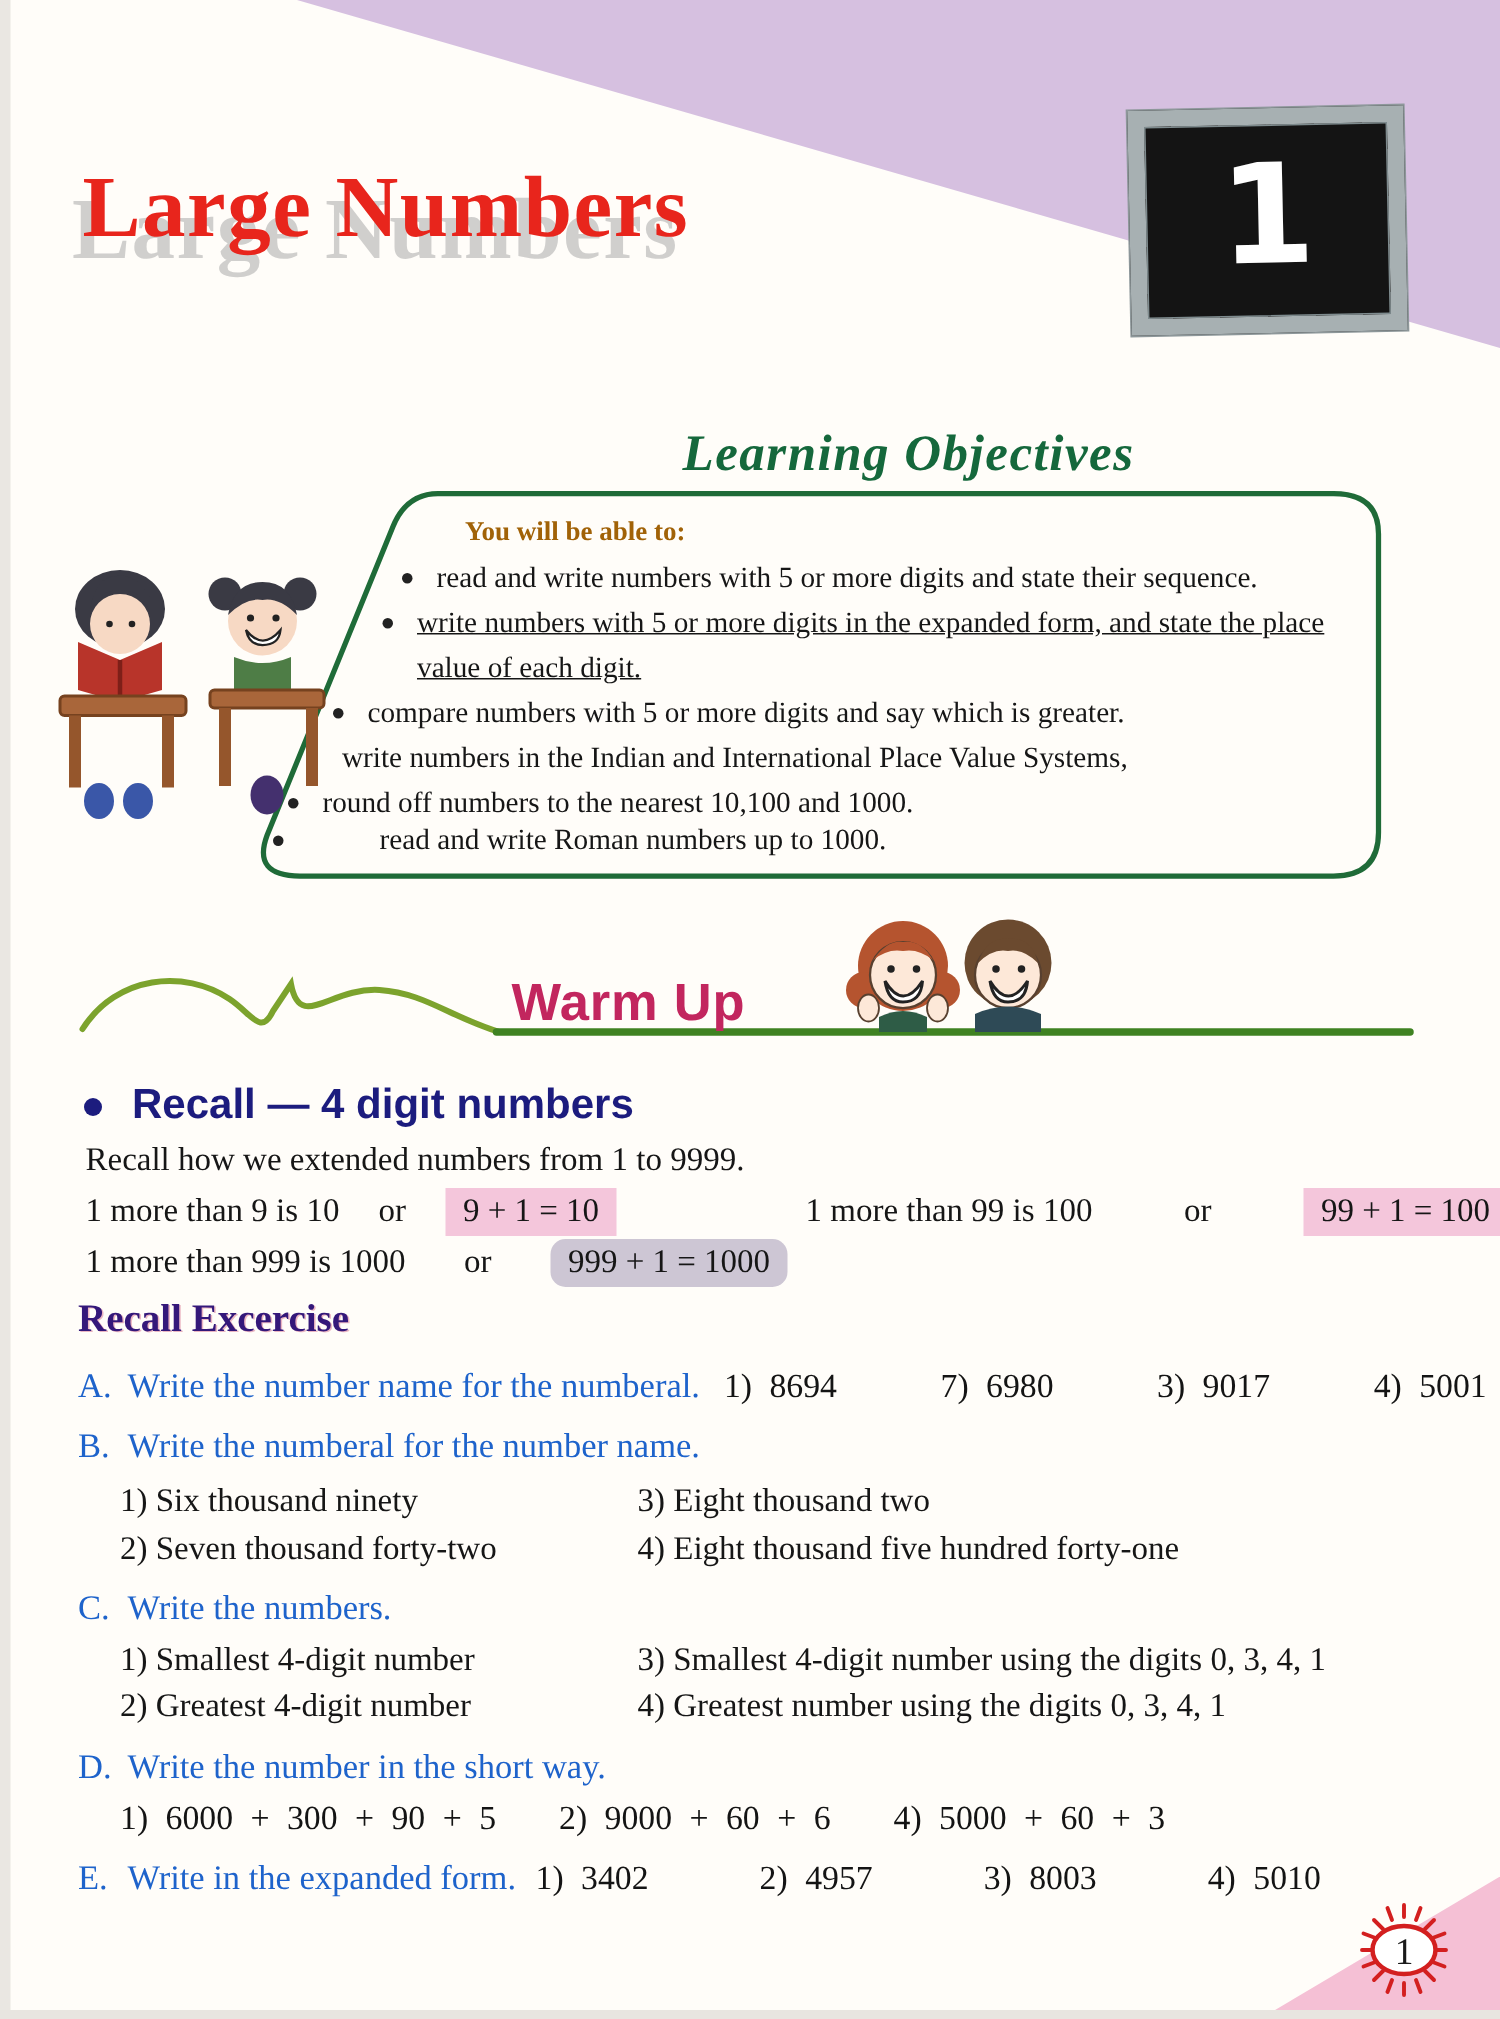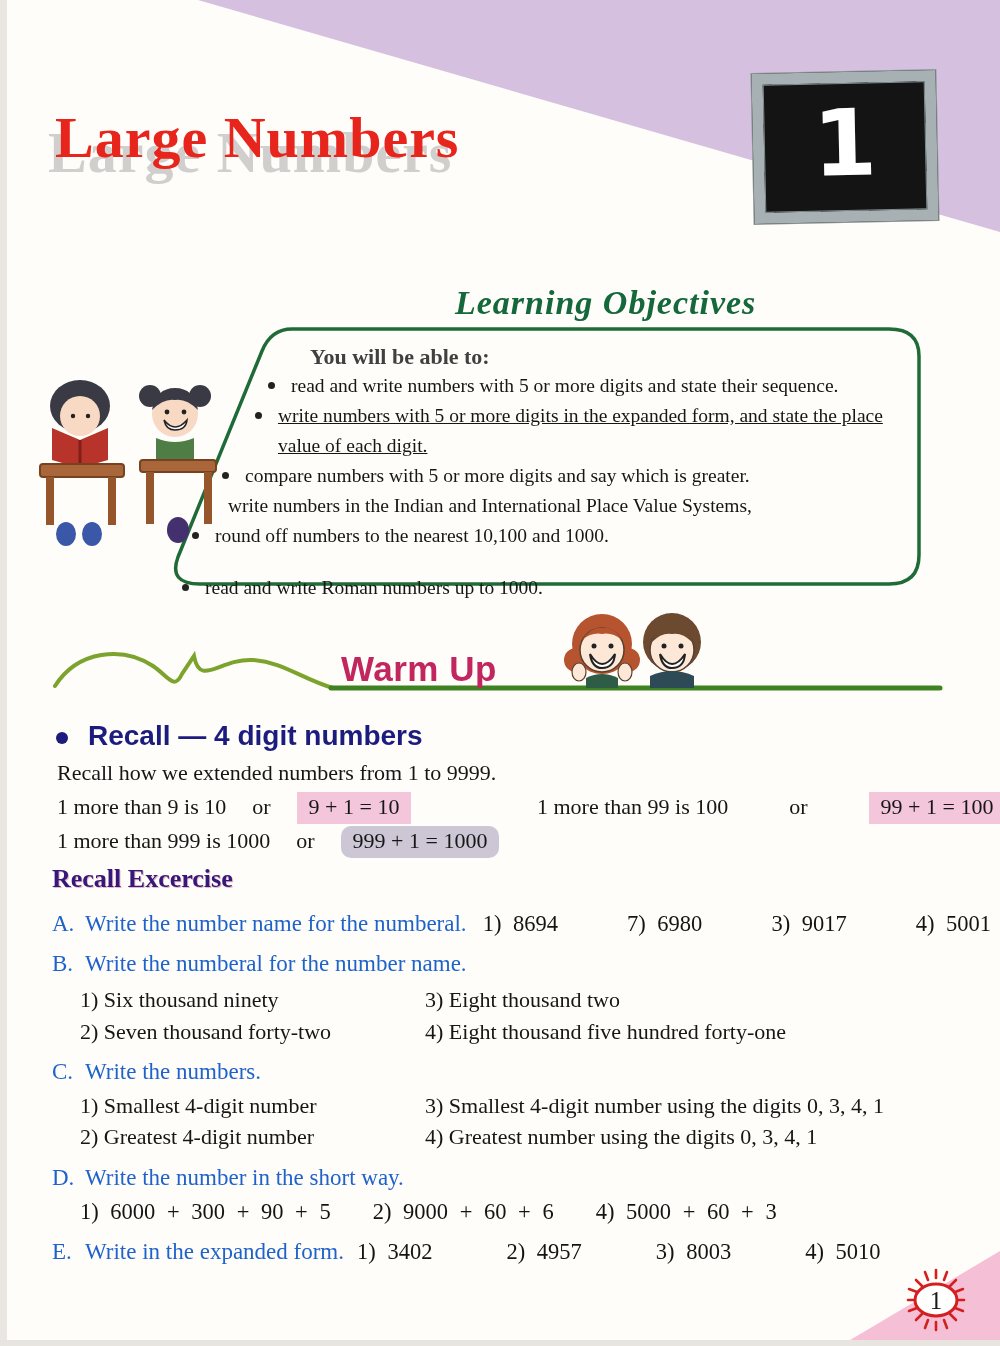--- a/index.html
+++ b/index.html
@@ -28,22 +28,22 @@
     background:#141414; border:11px solid #a7b0b2; transform:rotate(-1.2deg);
     box-shadow:0 0 0 1px #8d979a, inset 0 0 0 1px #7e8b8e;
     display:flex; align-items:center; justify-content:center; }
   .board-num { color:#fff; font-family:"DejaVu Sans", sans-serif; font-weight:bold;
     font-size:92px; line-height:1; padding-bottom:6px; }
 
   
   .lo-heading { position:absolute; left:455px; top:284px; font-size:34px; font-weight:bold;
     font-style:italic; color:#15683c; letter-spacing:1px; white-space:nowrap; }
   .lo-svg { position:absolute; left:0; top:0; pointer-events:none; }
-  .lo-intro { position:absolute; left:310px; top:344px; font-size:22px; font-weight:bold;
-    color:#404040; white-space:nowrap; }
+  .lo-intro { position:absolute; left:310px; top:344px; font-size:18px; font-weight:bold;
+    color:#a16207; white-space:nowrap; }
   .lo-item { position:absolute; display:flex; font-size:19.5px; line-height:30px; }
   .lo-dot { width:7px; height:7px; border-radius:50%; background:#222; margin:11px 16px 0 0; flex:none; }
 
   
   .warmup-heading { position:absolute; left:341px; top:649px; font-family:"Liberation Sans", sans-serif;
     font-weight:700; font-size:35px; color:#c2265e; letter-spacing:.5px; white-space:nowrap; }
 
   
   .recall-heading { position:absolute; left:52px; top:720px; display:flex; align-items:flex-start;
     font-family:"Liberation Sans", sans-serif; font-weight:bold; font-size:28px; color:#1c1c7e; }
@@ -103,21 +103,21 @@
     <span class="nowrap">compare numbers with 5 or more digits and say which is greater.</span>
   </div>
   <div class="lo-item" style="left:205px; top:491px;">
     <span class="lo-dot"></span>
     <span class="nowrap">write numbers in the Indian and International Place Value Systems,</span>
   </div>
   <div class="lo-item" style="left:192px; top:521px;">
     <span class="lo-dot"></span>
     <span class="nowrap">round off numbers to the nearest 10,100 and 1000.</span>
   </div>
-  <div class="lo-item" style="left:182px; top:573px;">
+  <div class="lo-item" style="left:182px; top:546px;gap:48px;">
     <span class="lo-dot"></span>
     <span class="nowrap">read and write Roman numbers up to 1000.</span>
   </div>
 
   <svg class="abs" style="left:28px; top:368px;" width="192" height="192" viewBox="0 0 192 192">
 
     <ellipse cx="52" cy="38" rx="30" ry="26" fill="#3a3a44"></ellipse>
     <circle cx="52" cy="48" r="20" fill="#f7d9c4"></circle>
     <path d="M32 38 Q40 24 52 26 Q66 24 72 40 L72 30 Q62 14 50 16 Q36 16 32 38 Z" fill="#3a3a44"></path>
     <circle cx="45" cy="48" r="2.2" fill="#222"></circle>
@@ -182,21 +182,21 @@
   <div class="eq-row" style="left:57px; top:792px;">
     <span>1 more than 9 is 10</span>
     <span class="eq-or">or</span>
     <span class="hl-pink">9 + 1 = 10</span>
   </div>
   <div class="eq-row" style="left:537px; top:792px;gap:35px;">
     <span>1 more than 99 is 100</span>
     <span class="eq-or">or</span>
     <span class="hl-pink">99 + 1 = 100</span>
   </div>
-  <div class="eq-row" style="left:57px; top:826px;">
+  <div class="eq-row" style="left:57px; top:826px;gap:13px;">
     <span>1 more than 999 is 1000</span>
     <span class="eq-or">or</span>
     <span class="hl-gray">999 + 1 = 1000</span>
   </div>
 
   <div class="recallex-heading">Recall Excercise</div>
 
   <div class="ex-line" style="left:52px; top:911px;">
     <span class="ex-letter">A.</span>
     <span class="ex-prompt">Write the number name for the numberal.</span>

